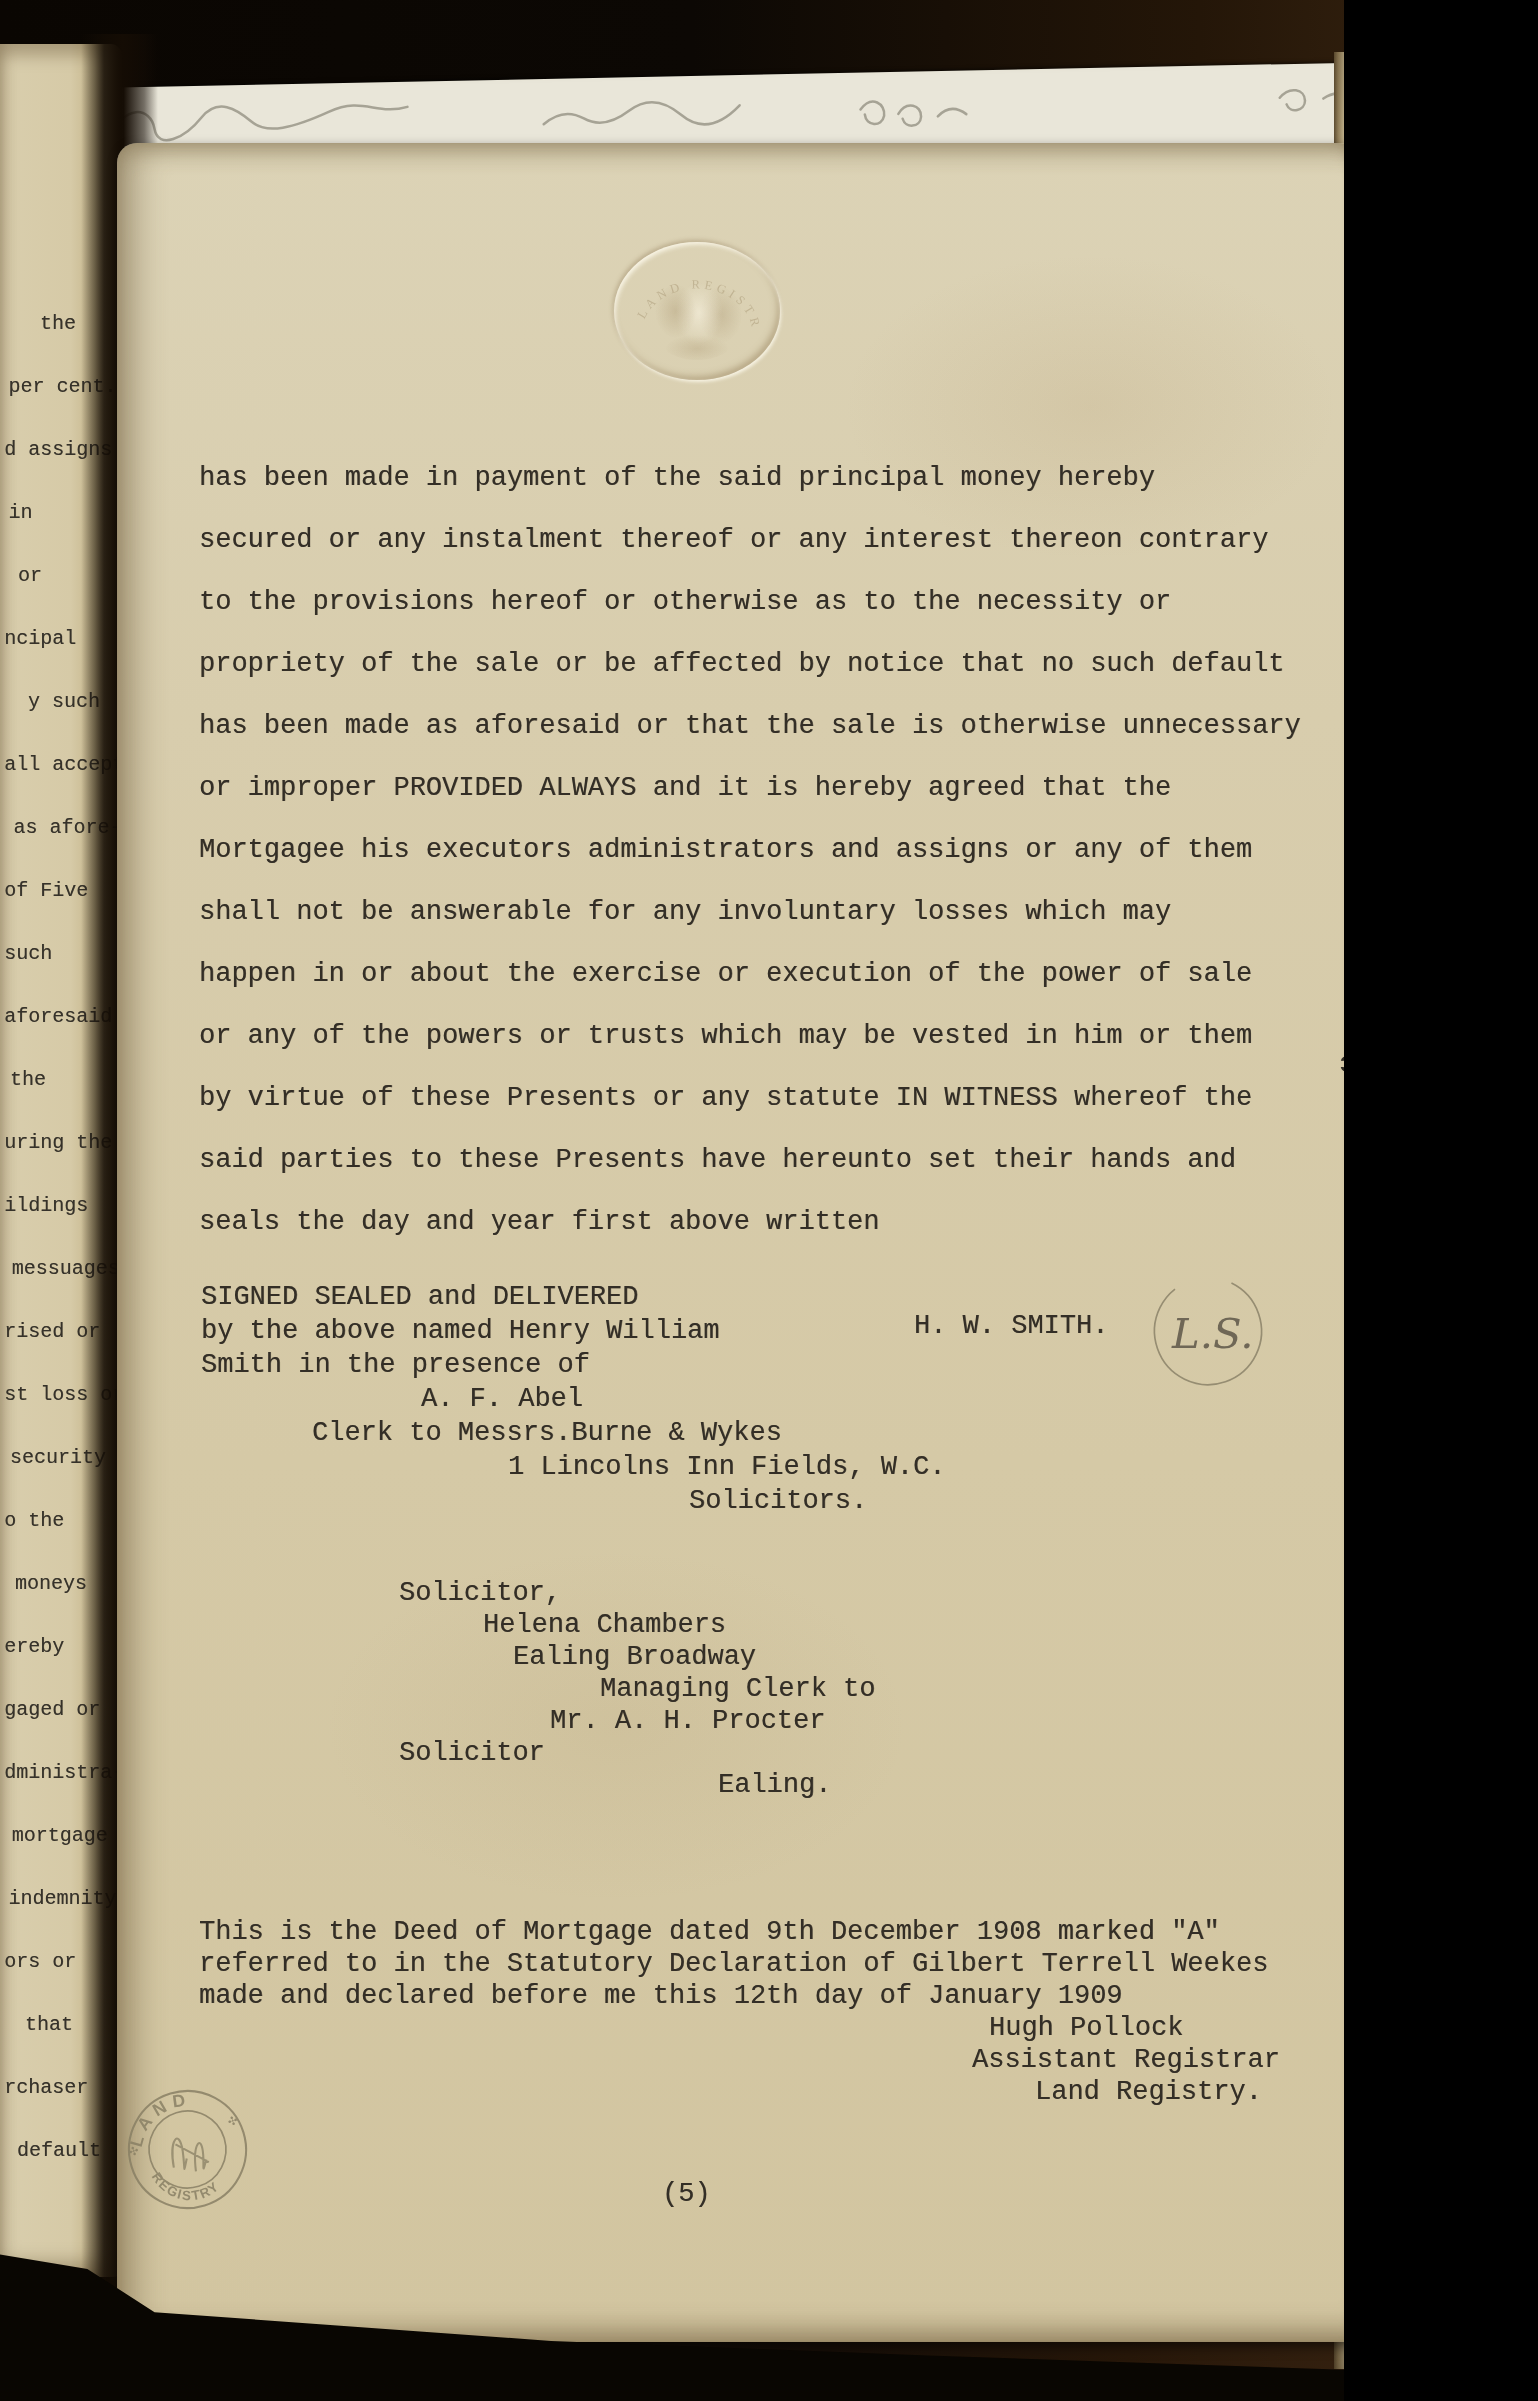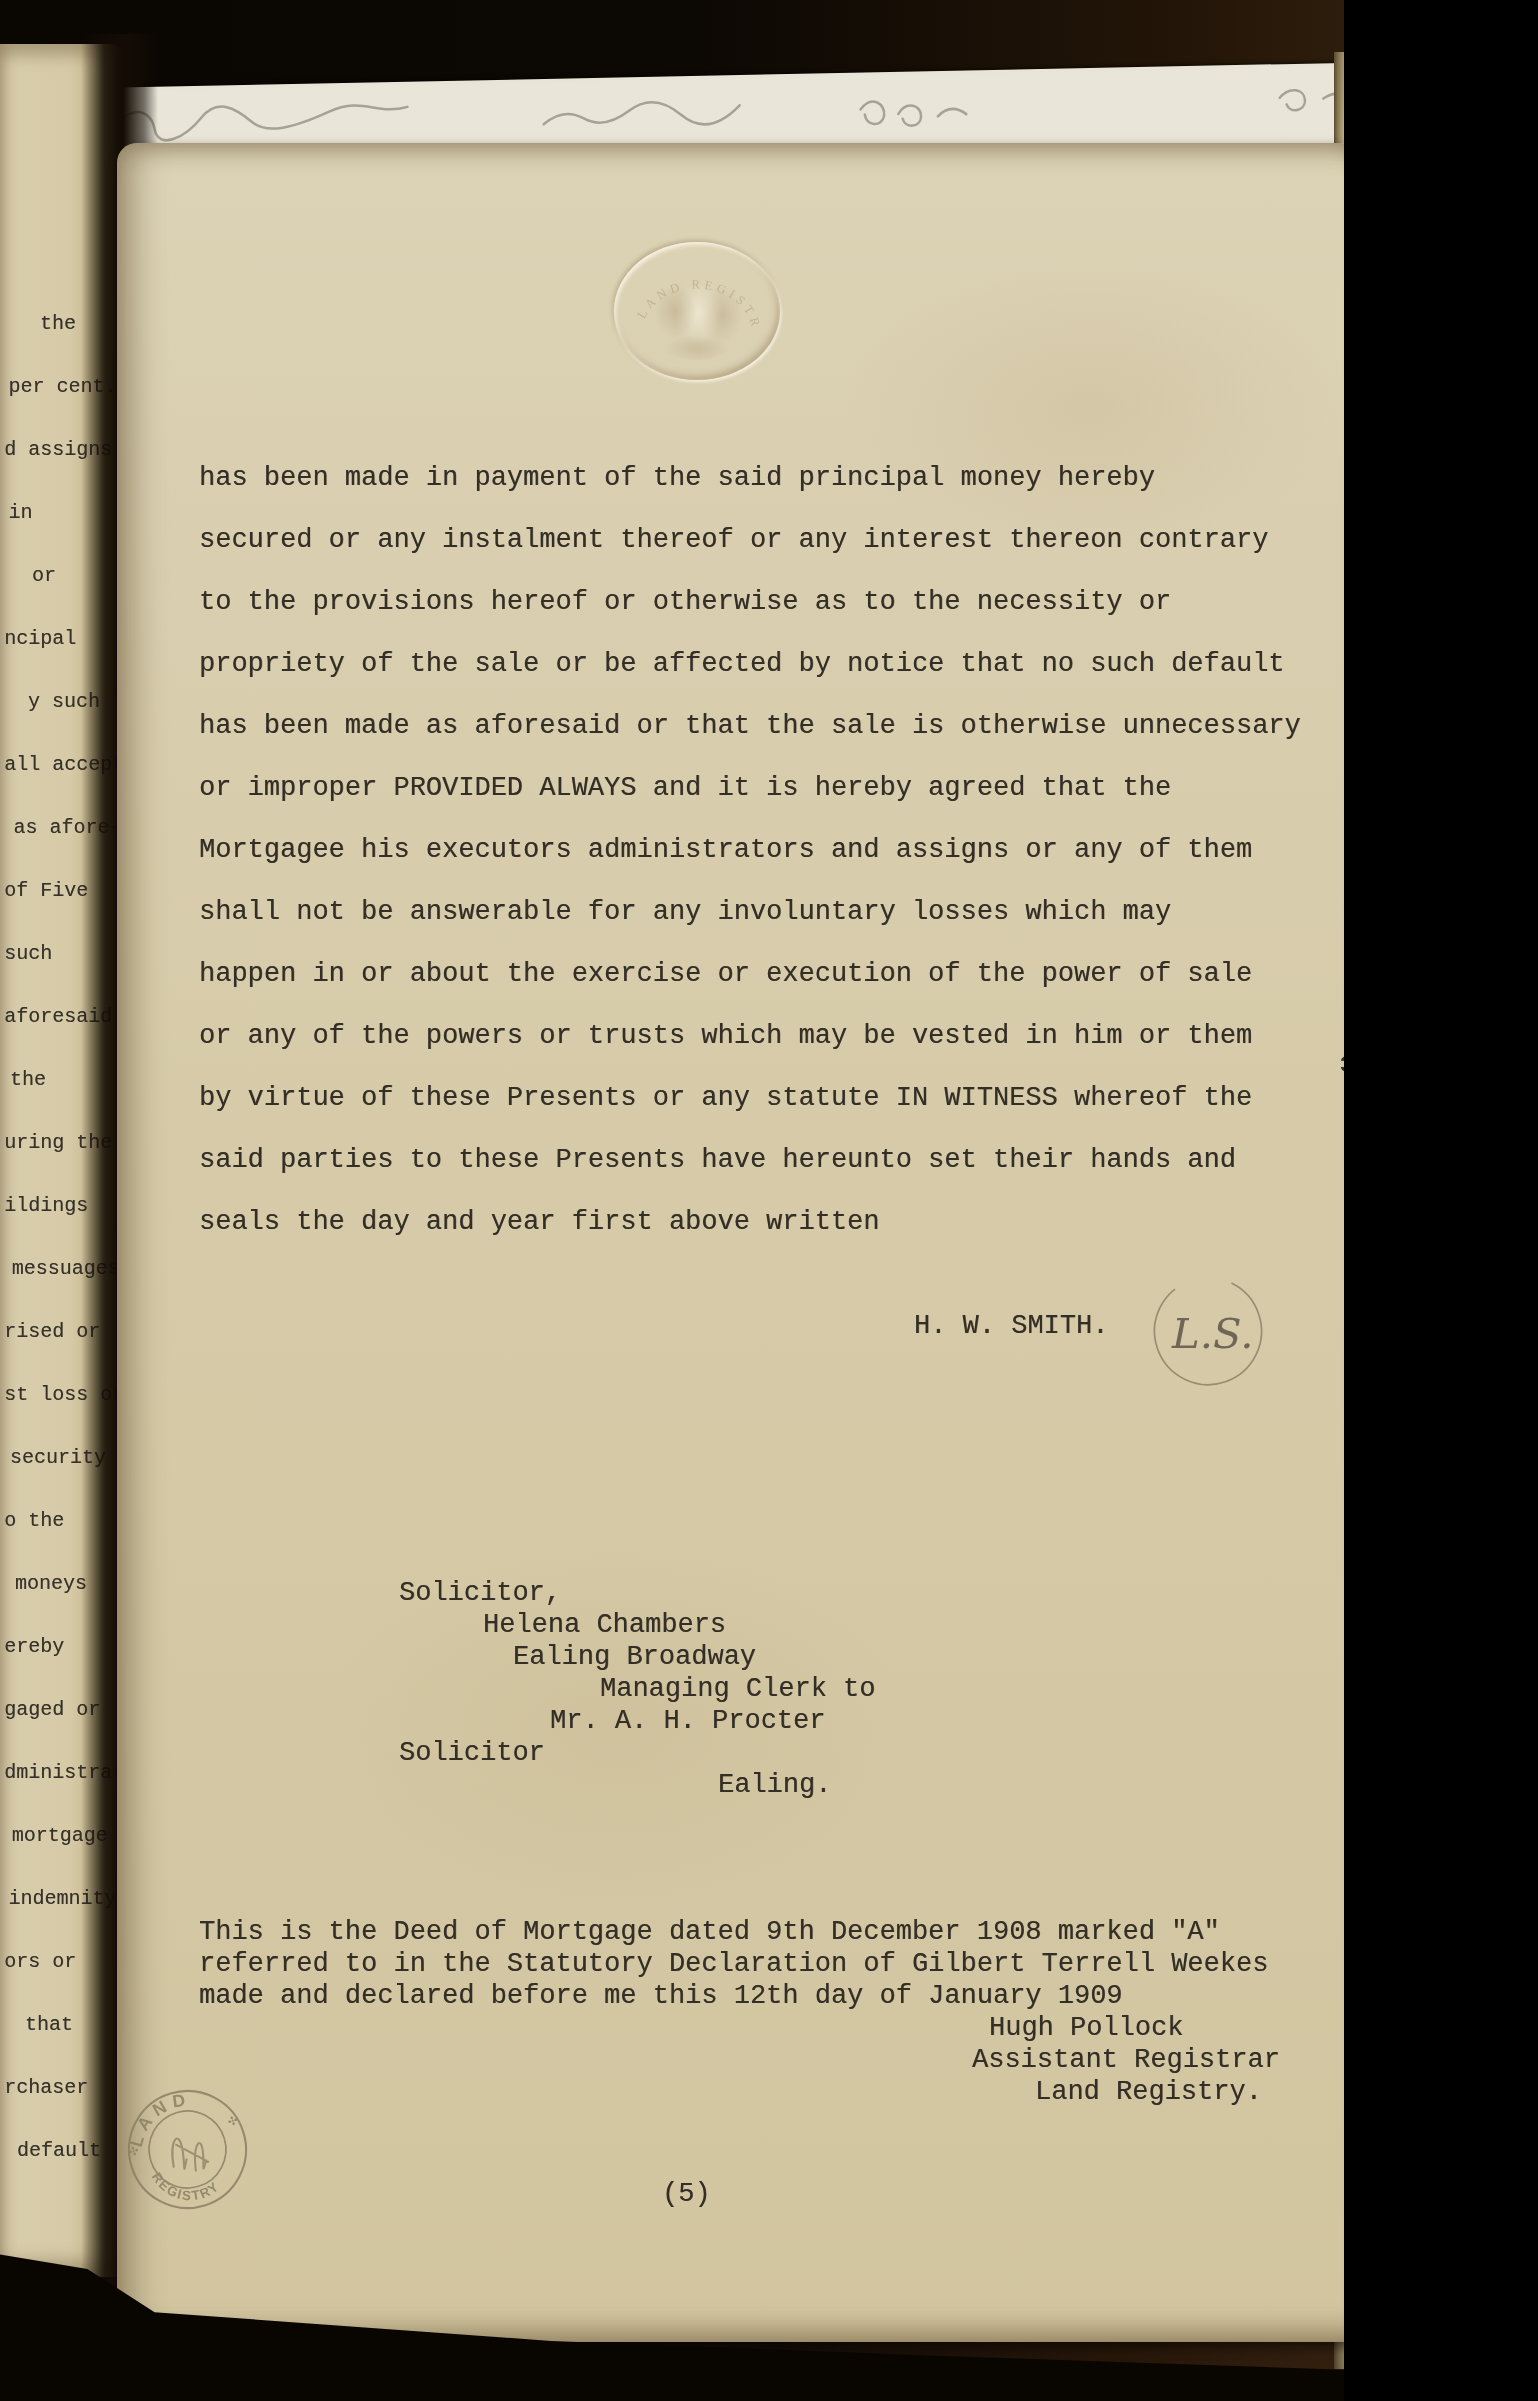--- a/index.html
+++ b/index.html
@@ -20,21 +20,21 @@
     border-radius:0 11.7px 8.4px 0;
     background:linear-gradient(90deg,#d9cead 0%,#d6caa7 58%,#c4b489 78%,#94805a 92%,#5c4b2f 100%);
     box-shadow:inset 0 11.7px 15px rgba(90,70,40,.35), inset 0 -15px 18.5px rgba(90,70,40,.4);}
   .left-frag{position:absolute;left:0;top:248px;width:122px;overflow:hidden;
     font-size:20px;line-height:63px;color:#36322a;white-space:pre;
     text-shadow:0.3px 0.3px 0.5px rgba(54,50,42,.5);}
   .left-frag .t-line{padding-left:4.2px;}
   .left-frag .t-line:nth-child(1){padding-left:40px;}
   .left-frag .t-line:nth-child(2){padding-left:8.4px;}
   .left-frag .t-line:nth-child(4){padding-left:8.4px;}
-  .left-frag .t-line:nth-child(5){padding-left:32px;}
+  .left-frag .t-line:nth-child(5){padding-left:18px;}
   .left-frag .t-line:nth-child(7){padding-left:28px;}
   .left-frag .t-line:nth-child(9){padding-left:13.4px;}
   .left-frag .t-line:nth-child(13){padding-left:10px;}
   .left-frag .t-line:nth-child(16){padding-left:11.7px;}
   .left-frag .t-line:nth-child(19){padding-left:10px;}
   .left-frag .t-line:nth-child(21){padding-left:15px;}
   .left-frag .t-line:nth-child(25){padding-left:11.7px;}
   .left-frag .t-line:nth-child(26){padding-left:8.4px;}
   .left-frag .t-line:nth-child(28){padding-left:25px;}
   .left-frag .t-line:nth-child(30){padding-left:17px;}
@@ -161,20 +161,21 @@
             <path id="embArc" d="M 34 100 A 66 54 0 0 1 164 100" fill="none"></path>
           </defs>
         <text font-size="15" letter-spacing="5" fill="rgba(146,126,88,0.35)" font-family="Liberation Serif, serif">
           <textPath href="#embArc" startOffset="8">LAND REGISTRY</textPath>
         </text>
       </svg>
     </div>
 
     <div class="typed body-block"><div class="t-line">has been made in payment of the said principal money hereby</div><div class="t-line">secured or any instalment thereof or any interest thereon contrary</div><div class="t-line">to the provisions hereof or otherwise as to the necessity or</div><div class="t-line">propriety of the sale or be affected by notice that no such default</div><div class="t-line">has been made as aforesaid or that the sale is otherwise unnecessary</div><div class="t-line">or improper PROVIDED ALWAYS and it is hereby agreed that the</div><div class="t-line">Mortgagee his executors administrators and assigns or any of them</div><div class="t-line">shall not be answerable for any involuntary losses which may</div><div class="t-line">happen in or about the exercise or execution of the power of sale</div><div class="t-line">or any of the powers or trusts which may be vested in him or them</div><div class="t-line">by virtue of these Presents or any statute IN WITNESS whereof the</div><div class="t-line">said parties to these Presents have hereunto set their hands and</div><div class="t-line">seals the day and year first above written</div></div>
 
+    <div class="typed attest-block"><div class="t-line">SIGNED SEALED and DELIVERED</div><div class="t-line">by the above named Henry William</div><div class="t-line">Smith in the presence of</div><div class="t-line">A. F. Abel</div><div class="t-line">Clerk to Messrs.Burne &amp; Wykes</div><div class="t-line">1 Lincolns Inn Fields, W.C.</div><div class="t-line">Solicitors.</div></div>
 
     <div class="typed signature">H. W. SMITH.</div>
 
     <div class="ls-seal">
       <svg width="122" height="122" viewBox="0 0 146 146">
         <circle cx="73" cy="72" r="64" fill="none" stroke="#968d72" stroke-width="2" stroke-dasharray="330 72" transform="rotate(-64 73 72)"></circle>
         <text x="30" y="92" font-size="50" font-style="italic" fill="#6f6756" font-family="DejaVu Serif, serif">L.S.</text>
       </svg>
     </div>
 

